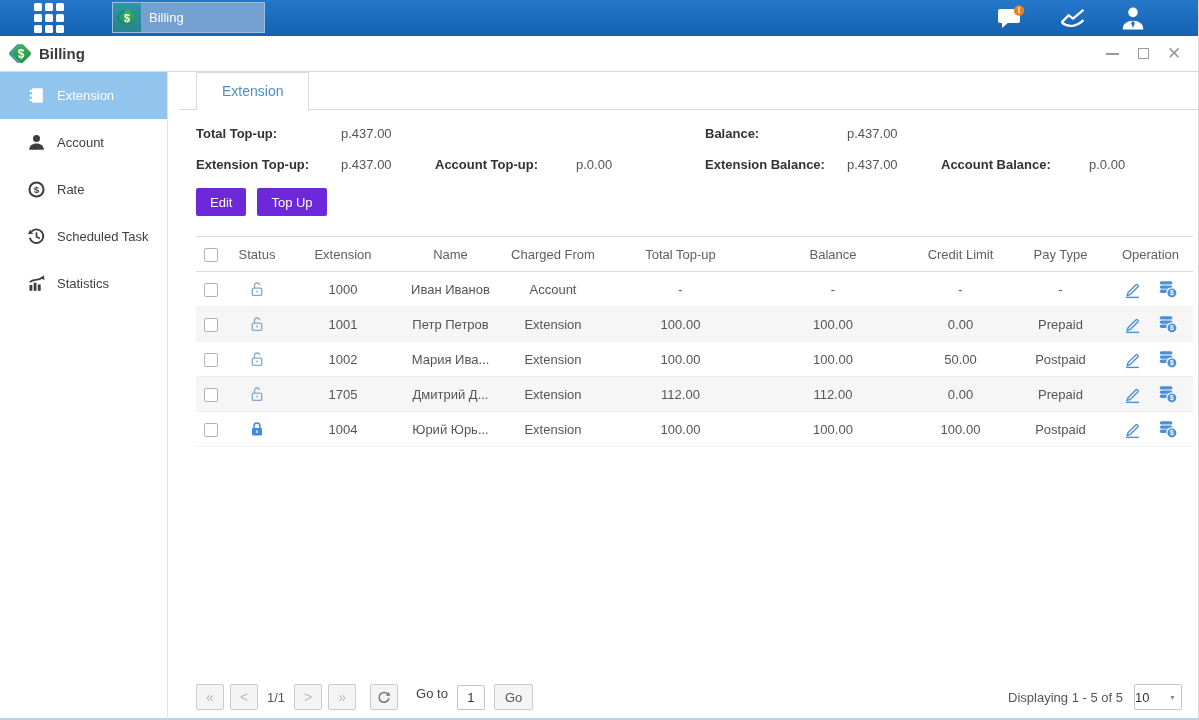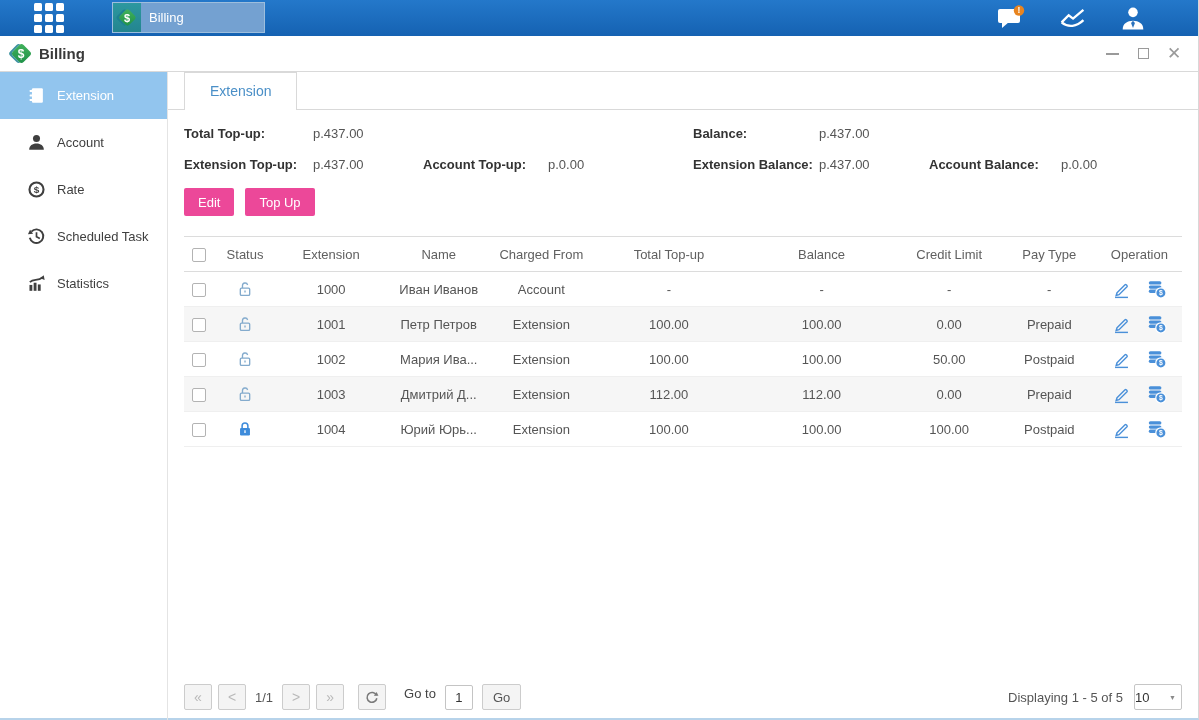--- a/index.html
+++ b/index.html
@@ -33,40 +33,40 @@
   .title-left { display:flex; align-items:center; gap:7px; margin-left:10px; z-index:1; }
   .app-title { font-weight:bold; font-size:15px; color:#3a3a3a; }
   .trial { position:absolute; left:0; right:0; text-align:center; color:#e0853c; font-size:14px; }
   .winctrl { margin-left:auto; margin-right:16px; display:flex; gap:15px; align-items:center; z-index:1; }
   .wc { cursor:pointer; display:flex; align-items:center; justify-content:center; width:16px; height:16px; }
   .wc-min i { width:13px; height:0; border-top:2px solid #9a9a9a; display:block; }
   .wc-max i { width:11px; height:11px; border:1.5px solid #9a9a9a; display:block; }
   .wc-close { color:#9a9a9a; font-size:17px; line-height:14px; }
 
   
-  .bodywrap { display:flex; height:648px; }
+  .bodywrap { display:flex; height:648px;gap:12px; }
   .sidebar { width:168px; border-right:1px solid #e4e4e4; }
   .sb-item { height:47px; display:flex; align-items:center; padding-left:26px; gap:11px; font-size:13px; color:#3f3f3f; cursor:pointer; }
   .sb-item.active { background:#92c5ee; color:#fff; }
   .sb-ic { width:20px; display:flex; justify-content:center; }
 
   .content { flex:1; display:flex; flex-direction:column; min-width:0; }
   .tabstrip { height:38px; border-bottom:1px solid #d9d9d9; padding-left:16px; display:flex; align-items:flex-end; }
   .tab-active { height:38px; line-height:37px; padding:0 25px; background:#fff; border:1px solid #d9d9d9; border-bottom:none; color:#4a8fc7; font-size:14px; margin-bottom:-1px; cursor:pointer; }
 
   
   .summary { margin:16px 16px 0; display:grid; grid-template-columns:129px 110px 125px 145px 126px 110px 132px auto; row-gap:16px; font-size:13px; align-items:center; }
   .s-label { font-weight:bold; color:#333; }
-  .s-val { color:#555; }
+  .s-val { color:#555;margin-left:16px; }
   .g1{grid-column:1} .g2{grid-column:2} .g3{grid-column:3} .g4{grid-column:4}
   .g5{grid-column:5} .g6{grid-column:6} .g7{grid-column:7} .g8{grid-column:8}
   .r1{grid-row:1} .r2{grid-row:2}
 
   .actions { margin:16px 16px 0; display:flex; gap:11px; }
-  .btn { background:#ec4899; color:#fff; border:none; font-size:13px; height:28px; padding:0 14px; border-radius:2px; cursor:pointer; font-family:inherit; }
+  .btn { background:#6d28d9; color:#fff; border:none; font-size:13px; height:28px; padding:0 14px; border-radius:2px; cursor:pointer; font-family:inherit; }
 
   
   table { margin:20px 16px 0; border-collapse:collapse; width:calc(100% - 32px); table-layout:fixed; font-size:13px; color:#555; }
   thead tr { border-top:1px solid #dcdcdc; border-bottom:1px solid #dcdcdc; height:35px; color:#606060; }
   th { font-weight:normal; }
   tbody tr { height:35px; border-bottom:1px solid #efefef; }
   tbody tr.stripe { background:#f6f6f6; }
   td, th { text-align:center; overflow:hidden; white-space:nowrap; }
   .cb { display:inline-block; width:14px; height:14px; border:1px solid #b3b3b3; border-radius:2px; background:#fff; vertical-align:middle; cursor:pointer; }
   .lk-un { color:#84abcd; }
@@ -395,21 +395,21 @@
               <td><span class="cb"></span></td>
               <td>
                 <span class="statwrap lk-un">
                   <svg width="18" height="18" viewBox="0 0 20 20">
                     <rect x="4.8" y="9" width="10.4" height="8" rx="1.3" fill="none" stroke="currentColor" stroke-width="1.5"></rect>
                     <path d="M7.2 9 V6.2 a2.9 2.9 0 0 1 5.7 -0.7" fill="none" stroke="currentColor" stroke-width="1.5"></path>
                     <line x1="10" y1="11.8" x2="10" y2="14" stroke="currentColor" stroke-width="1.5"></line>
                   </svg>
                 </span>
               </td>
-              <td>1003</td>
+              <td>1705</td>
               <td>Дмитрий Д...</td>
               <td>Extension</td>
               <td>112.00</td>
               <td>112.00</td>
               <td>0.00</td>
               <td>Prepaid</td>
               <td>
                 <span class="op-icons">
                   <span>
                     <svg width="19" height="19" viewBox="0 0 20 20">

